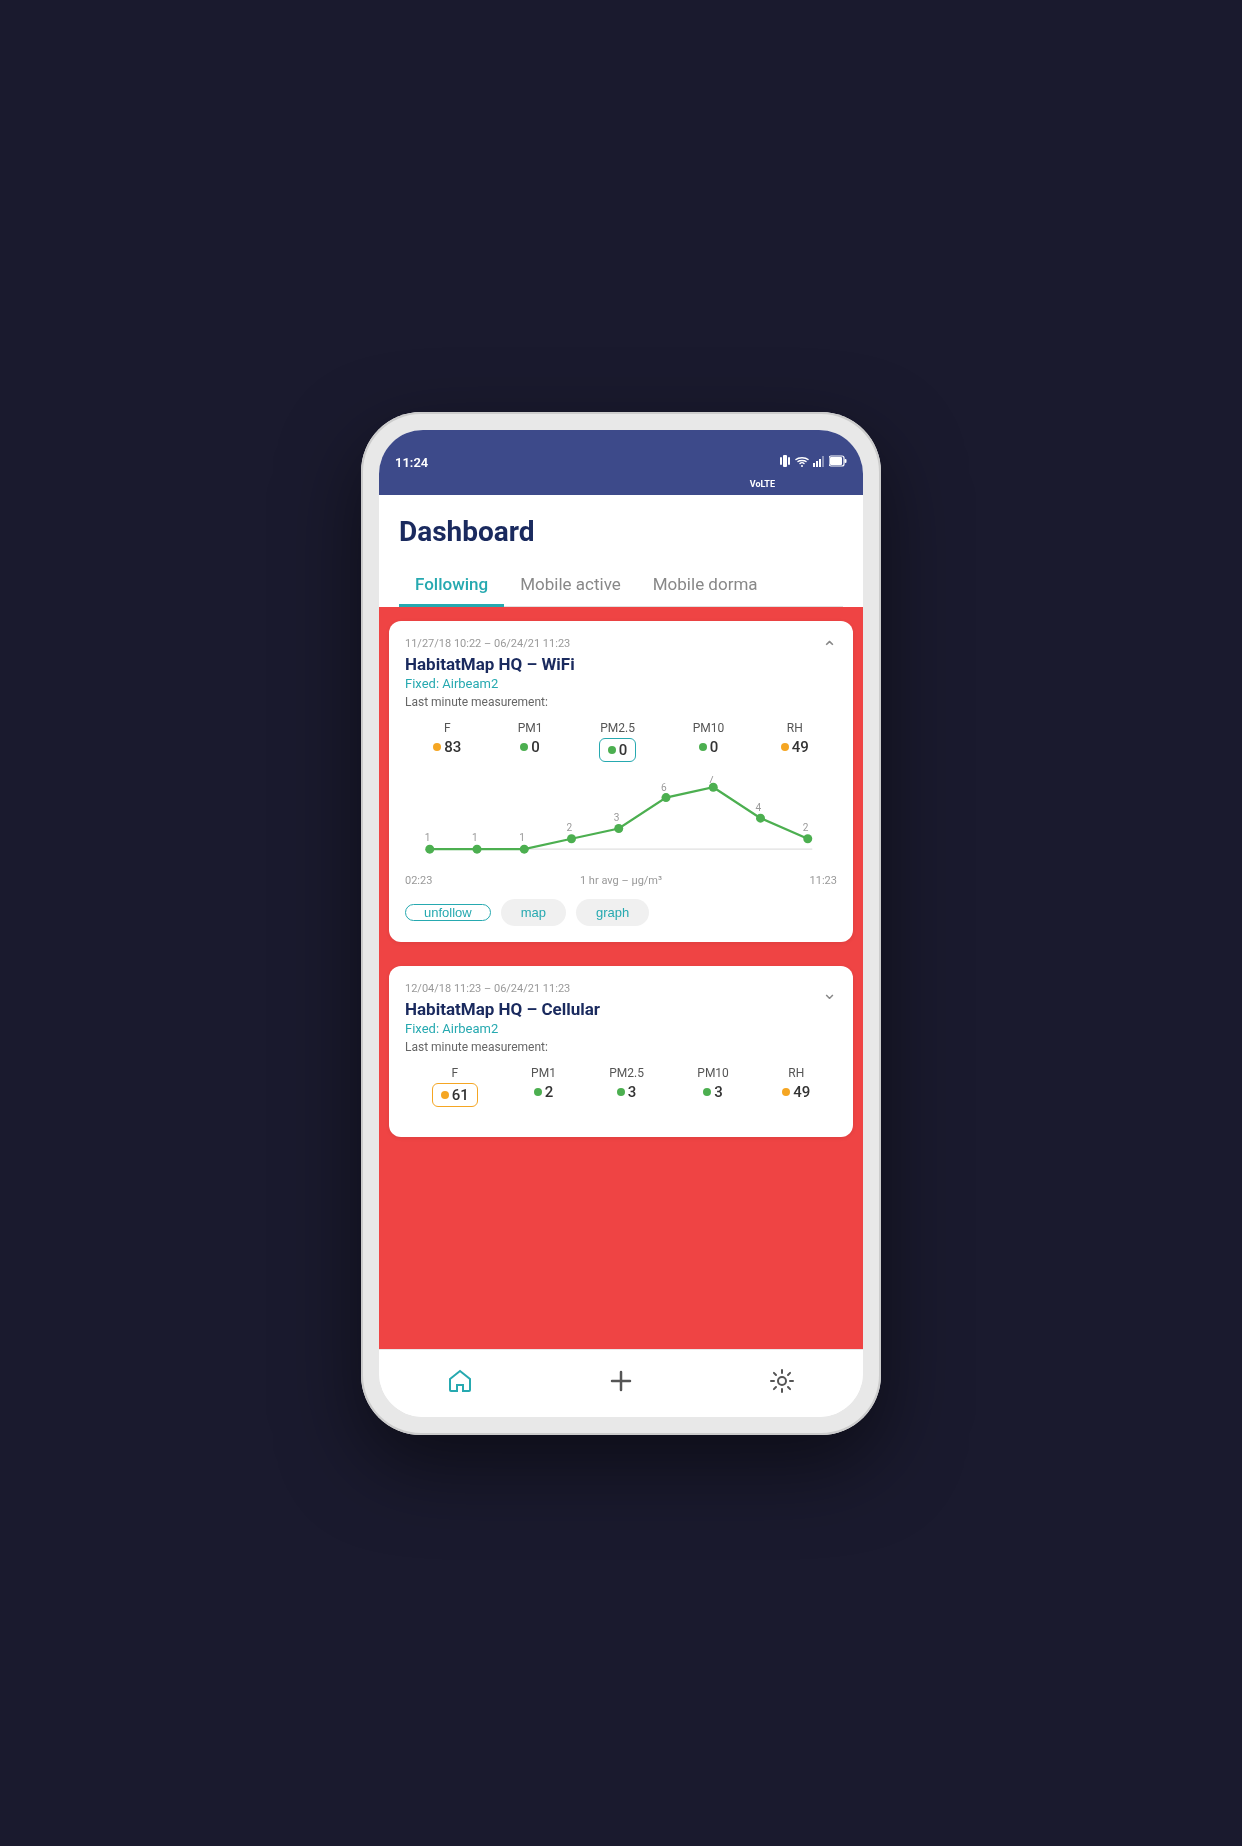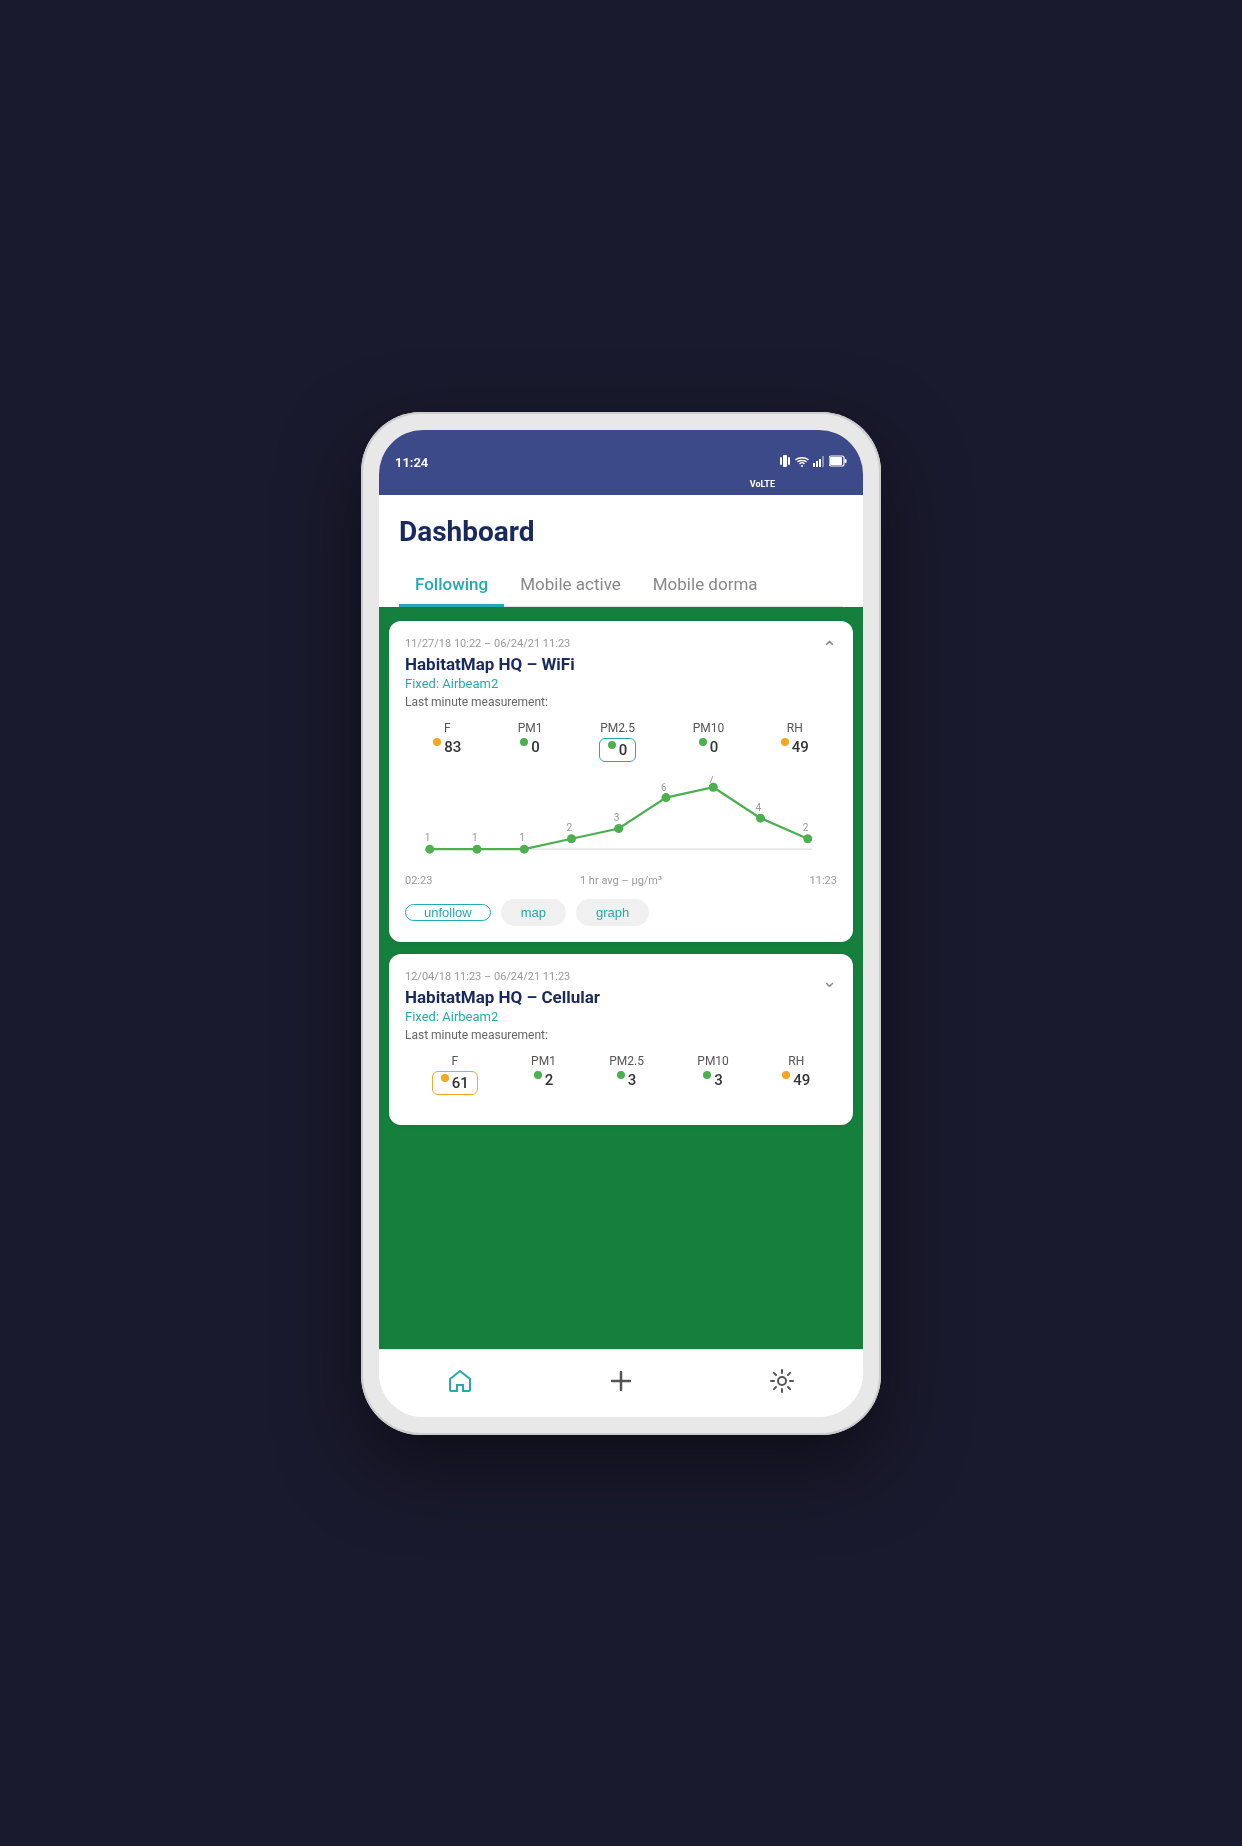--- a/index.html
+++ b/index.html
@@ -74,21 +74,21 @@
       display: flex;
       align-items: center;
       gap: 4px;
       font-size: 10px;
     }
 
     
     .app-content {
       flex: 1;
       overflow-y: auto;
-      background: #15803d;
+      background: #ef4444;
       display: flex;
       flex-direction: column;
     }
 
     .header-area {
       background: #fff;
       padding: 20px 20px 0 20px;
     }
 
     .dashboard-title {
@@ -117,21 +117,21 @@
       color: #26a9b0;
       border-bottom: 3px solid #26a9b0;
       font-weight: 500;
     }
 
     
     .cards-area {
       padding: 14px 10px;
       display: flex;
       flex-direction: column;
-      gap: 12px;
+      gap: 24px;
     }
 
     .session-card {
       background: #fff;
       border-radius: 12px;
       padding: 16px;
       box-shadow: 0 1px 4px rgba(0,0,0,0.08);
     }
 
     .card-header {
@@ -185,20 +185,21 @@
       gap: 3px;
     }
 
     .meas-label {
       font-size: 12px;
       color: #555;
     }
 
     .meas-value {
       display: flex;
+      align-items: center;
       gap: 3px;
       font-size: 15px;
       color: #333;
       font-weight: 500;
     }
 
     .meas-value.highlighted {
       border: 1.5px solid #26a9b0;
       border-radius: 6px;
       padding: 2px 8px;

